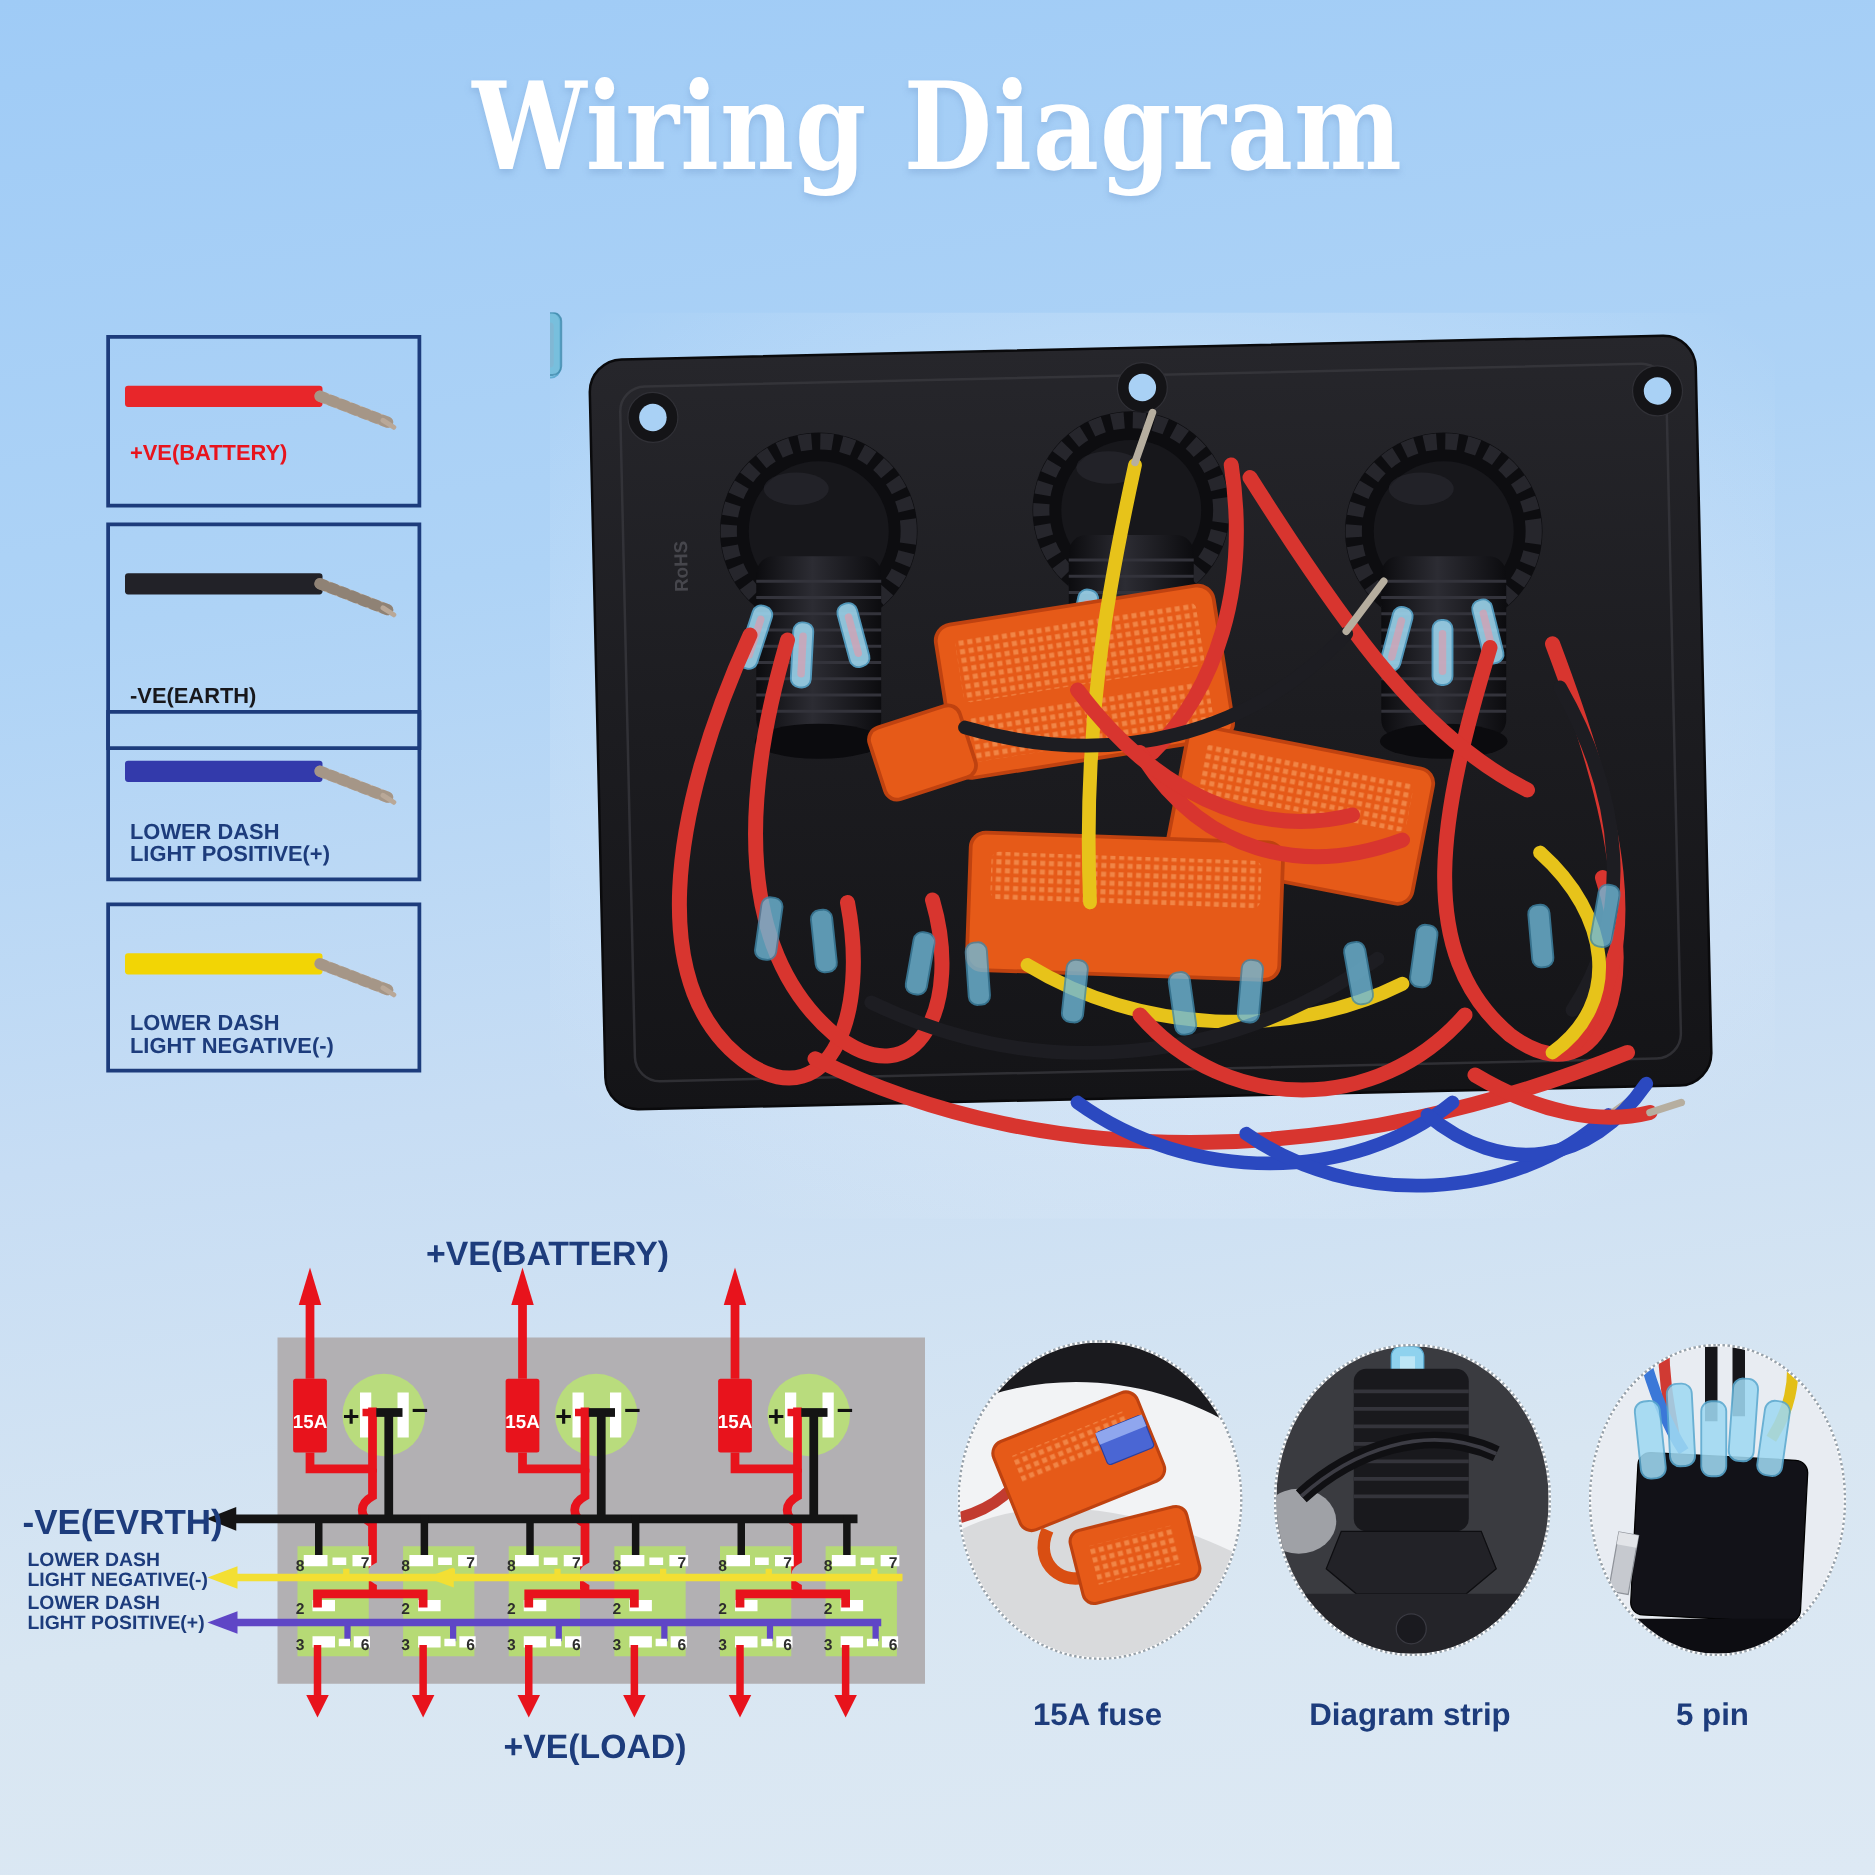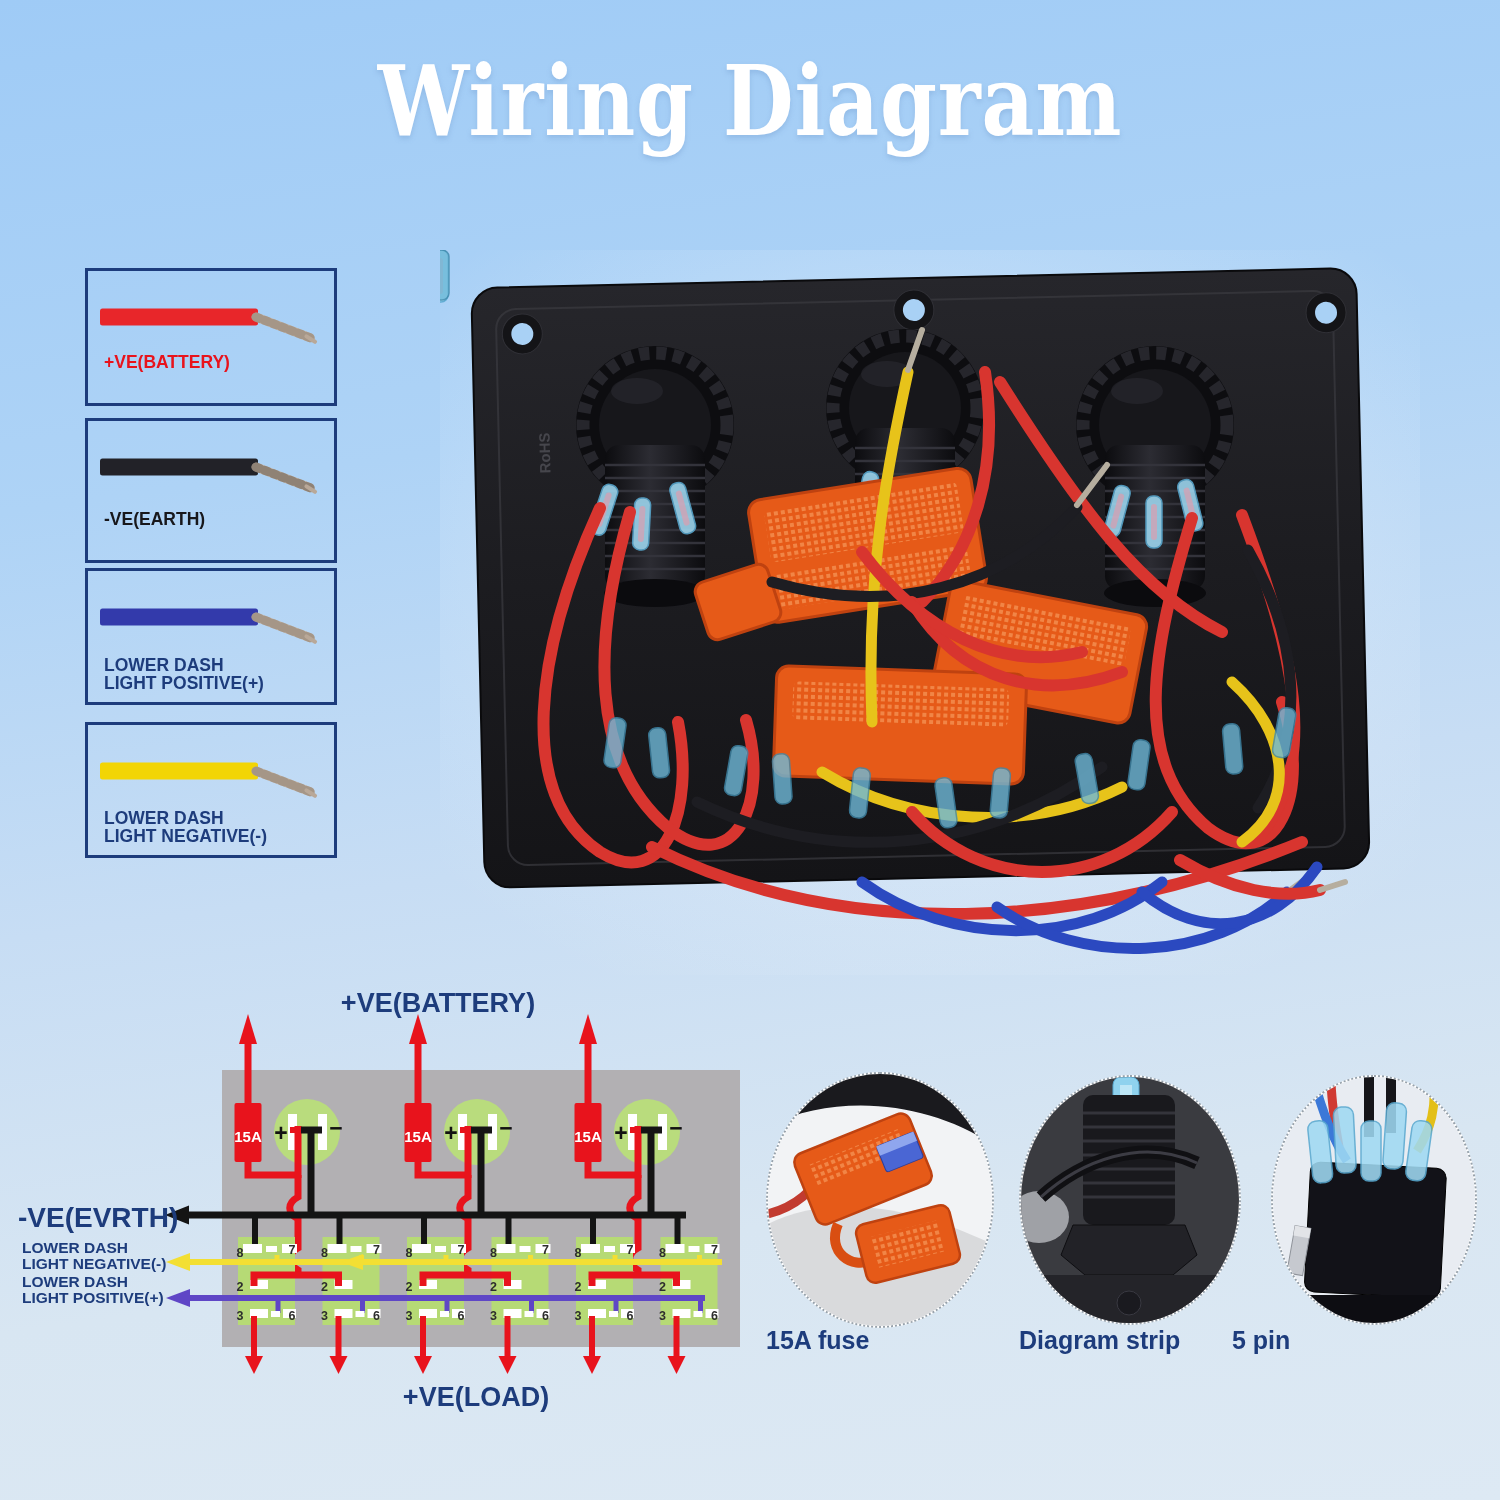--- a/index.html
+++ b/index.html
@@ -29,21 +29,21 @@
   .wy{stroke:#e7c31a;stroke-width:11}
   .wk{stroke:#1d1d22;stroke-width:11}
   .wb{stroke:#2b49c0;stroke-width:11}
   .tip8{stroke:#b6ae9f;stroke-width:6;stroke-linecap:round;fill:none}
   .sleeve{fill:#9fd9f2;opacity:.88;stroke:#58a8cf;stroke-width:1.5}
   .sleeve2{fill:#6fb9d8;opacity:.8;stroke:#3f89ab;stroke-width:1.5}
   .oblk>rect:first-child{fill:#e65a18;stroke:#bf4210;stroke-width:3}
   .wafr{fill:url(#waf);opacity:.9}
   .callout{position:absolute;border:2px dotted #98a2ab;border-radius:50%;overflow:hidden;background:#ffffff;}
   .callout svg{display:block}
-  .callout-label{position:absolute;font-weight:bold;font-size:25px;color:#1d3c7c;}
+  .callout-label{position:absolute;text-align:center;font-weight:bold;font-size:25px;color:#1d3c7c;margin-top:32px;}
 </style>
 </head>
 <body>
 
 <div class="stage">
 
   <div class="title">Wiring Diagram</div>
 
   <div class="legend-box" style="top:268px;height:138px;">
     <svg class="legend-wire" width="246" height="72" viewBox="0 0 246 72">
@@ -53,21 +53,21 @@
         <path d="M0,0 L58,0" stroke="#8e8072" stroke-width="9" stroke-linecap="round" stroke-dasharray="4 5" opacity=".55"></path>
         <path d="M54,0 L64,2" stroke="#b9a898" stroke-width="4" stroke-linecap="round"></path>
       </g>
     </svg>
     <div class="legend-label one-line c-red">
       <div>+VE(BATTERY)</div>
       <div></div>
     </div>
   </div>
 
-  <div class="legend-box" style="top:418px;height:145px;">
+  <div class="legend-box" style="top:418px;height:182px;">
     <svg class="legend-wire" width="246" height="72" viewBox="0 0 246 72">
       <rect x="12" y="11.5" width="158" height="17" rx="2.5" fill="#222228"></rect>
       <g transform="translate(168,20) rotate(21)">
         <path d="M0,0 L58,0" stroke="#c3b2a2" stroke-width="9" stroke-linecap="round"></path>
         <path d="M0,0 L58,0" stroke="#6e6358" stroke-width="9" stroke-linecap="round" stroke-dasharray="4 5" opacity=".6"></path>
         <path d="M54,0 L64,2" stroke="#b9a898" stroke-width="4" stroke-linecap="round"></path>
       </g>
     </svg>
     <div class="legend-label one-line c-black">
       <div>-VE(EARTH)</div>
@@ -374,15 +374,15 @@
       <g transform="translate(30,150) rotate(10)">
           <rect x="-8" y="0" width="16" height="48" fill="#c6c9cf" stroke="#8f939a"></rect>
           <rect x="-8" y="0" width="16" height="10" fill="#e2e4e8"></rect>
         </g>
       <path d="M34,218 h136 l-10,28 h-116 Z" fill="#0d0d12"></path>
     </svg>
   </div>
 
   <div class="callout-label" style="left:766px;top:1326px;width:224px;">15A fuse</div>
   <div class="callout-label" style="left:1019px;top:1326px;width:218px;">Diagram strip</div>
-  <div class="callout-label" style="left:1232px;top:1326px;width:202px;">5 pin</div>
+  <div class="callout-label" style="left:1269px;top:1326px;width:202px;">5 pin</div>
 
 </div>
 
 </body></html>

